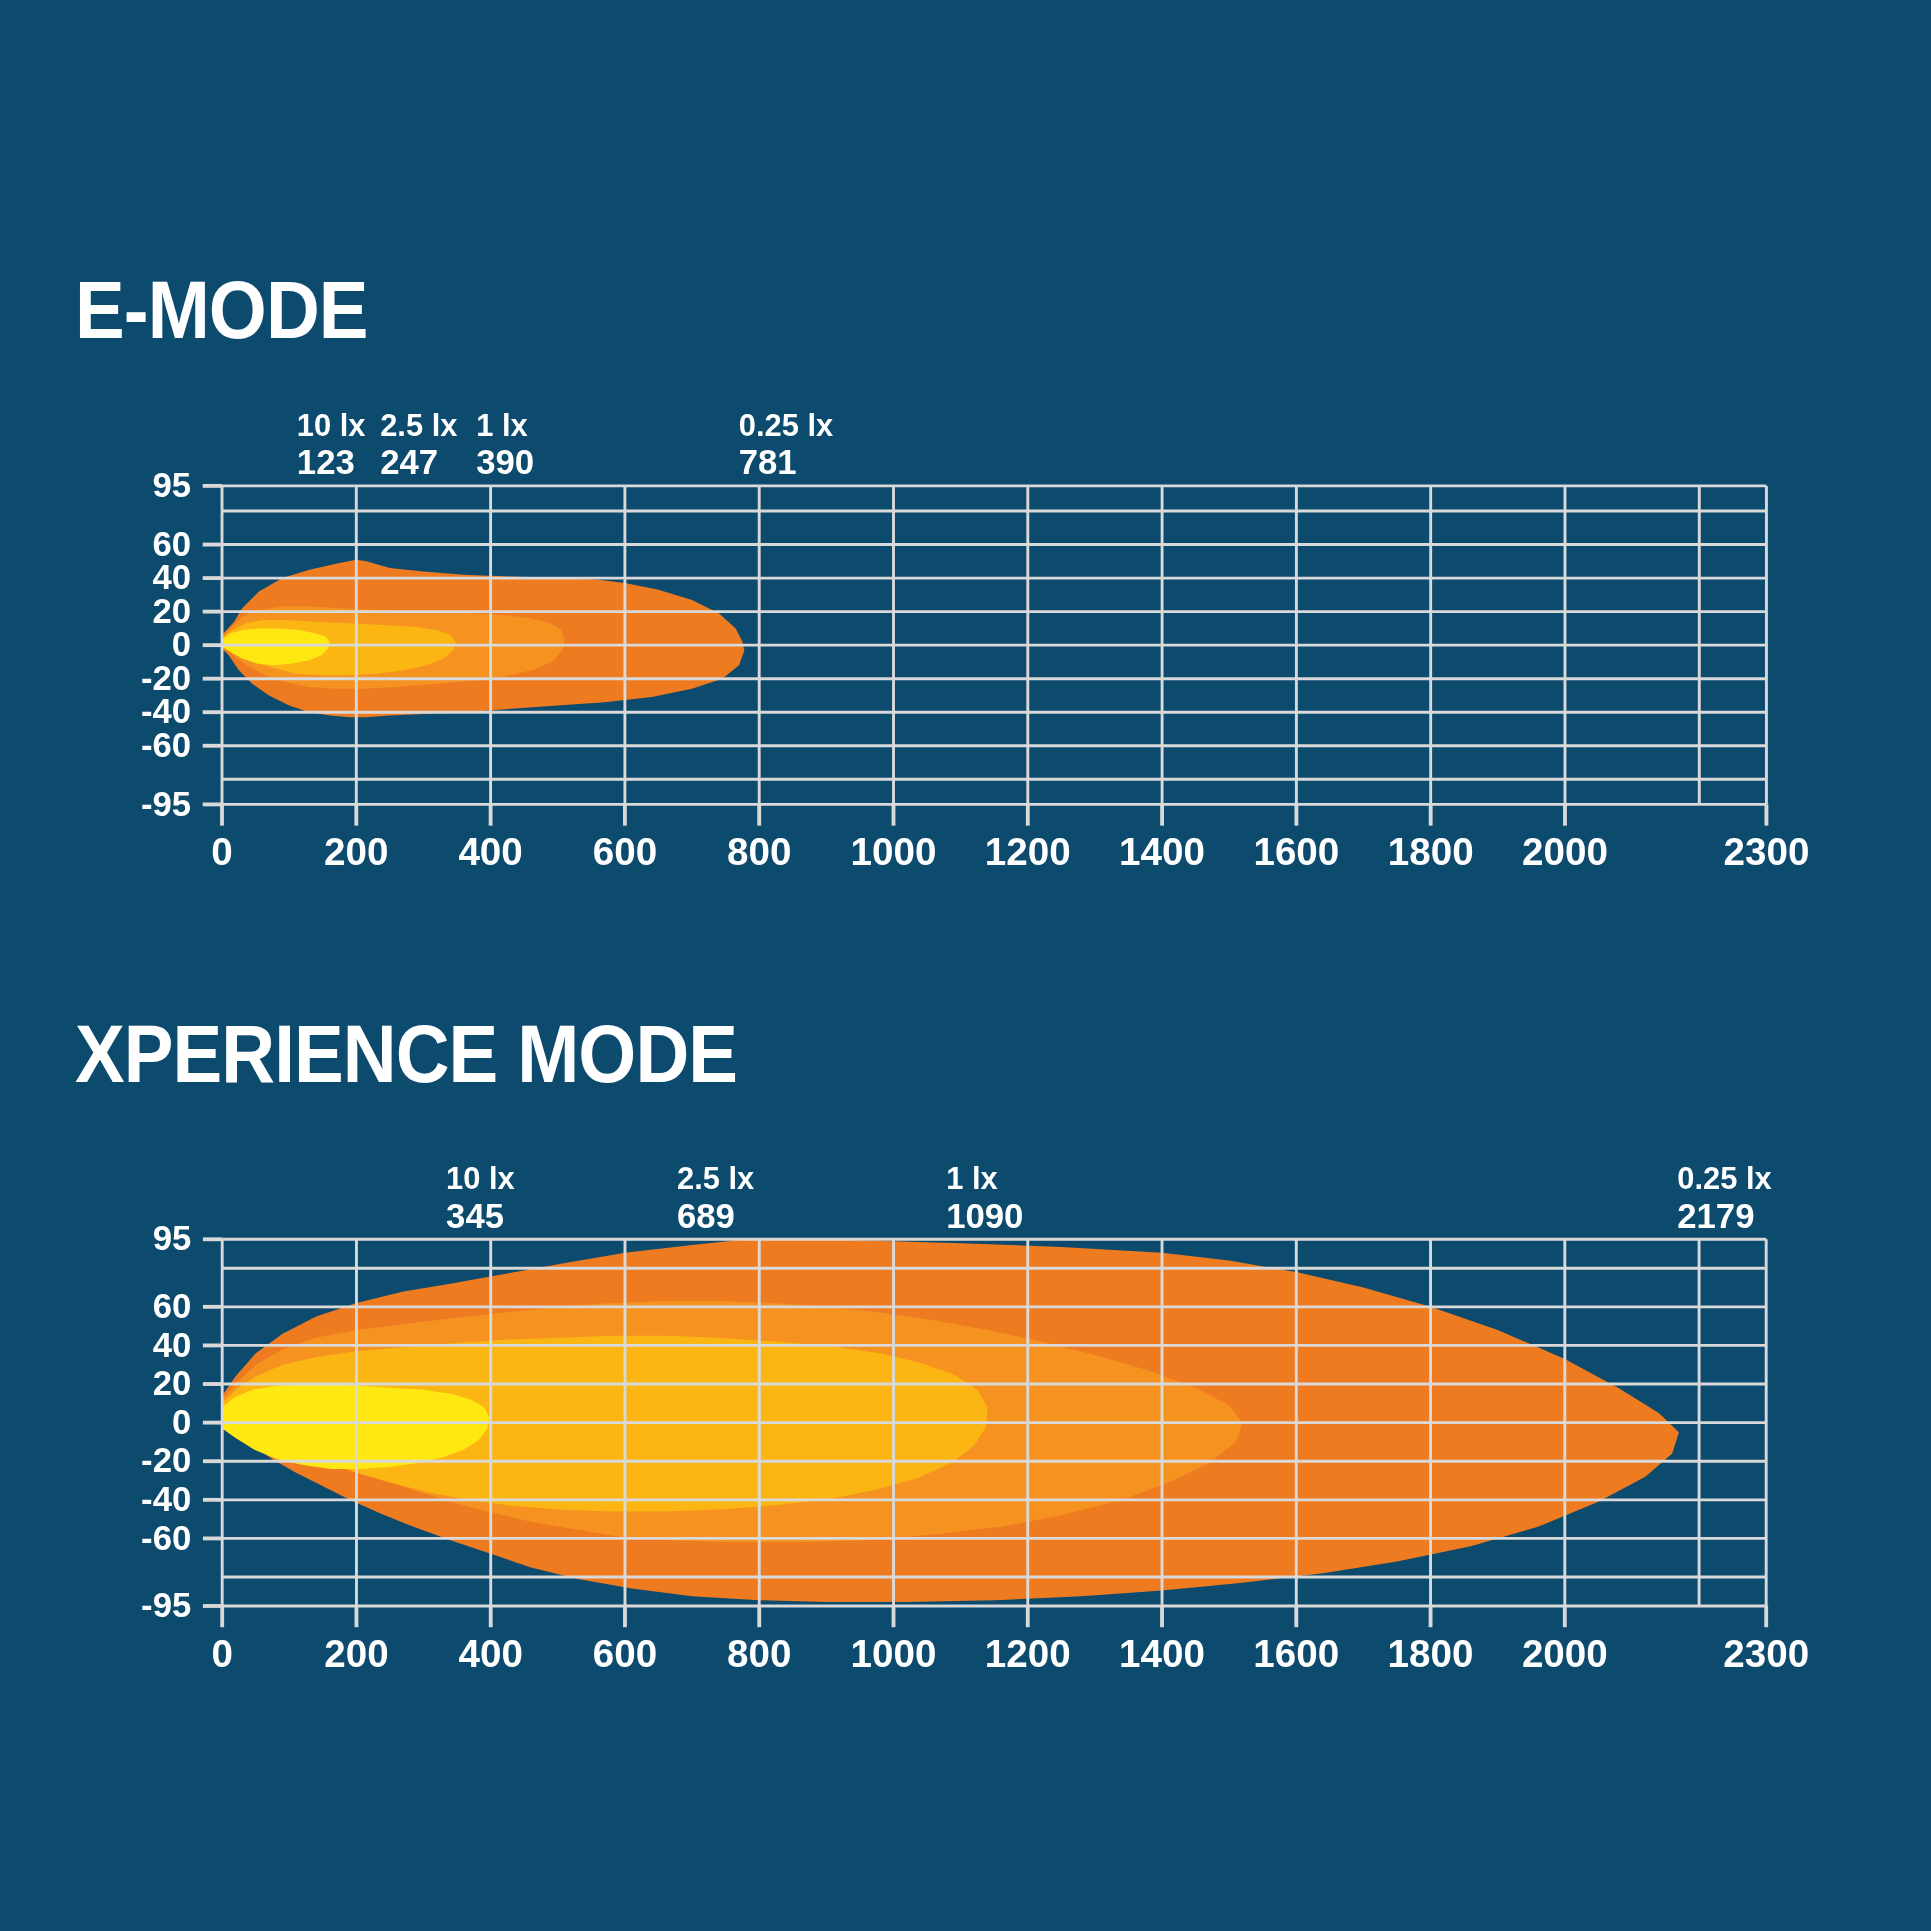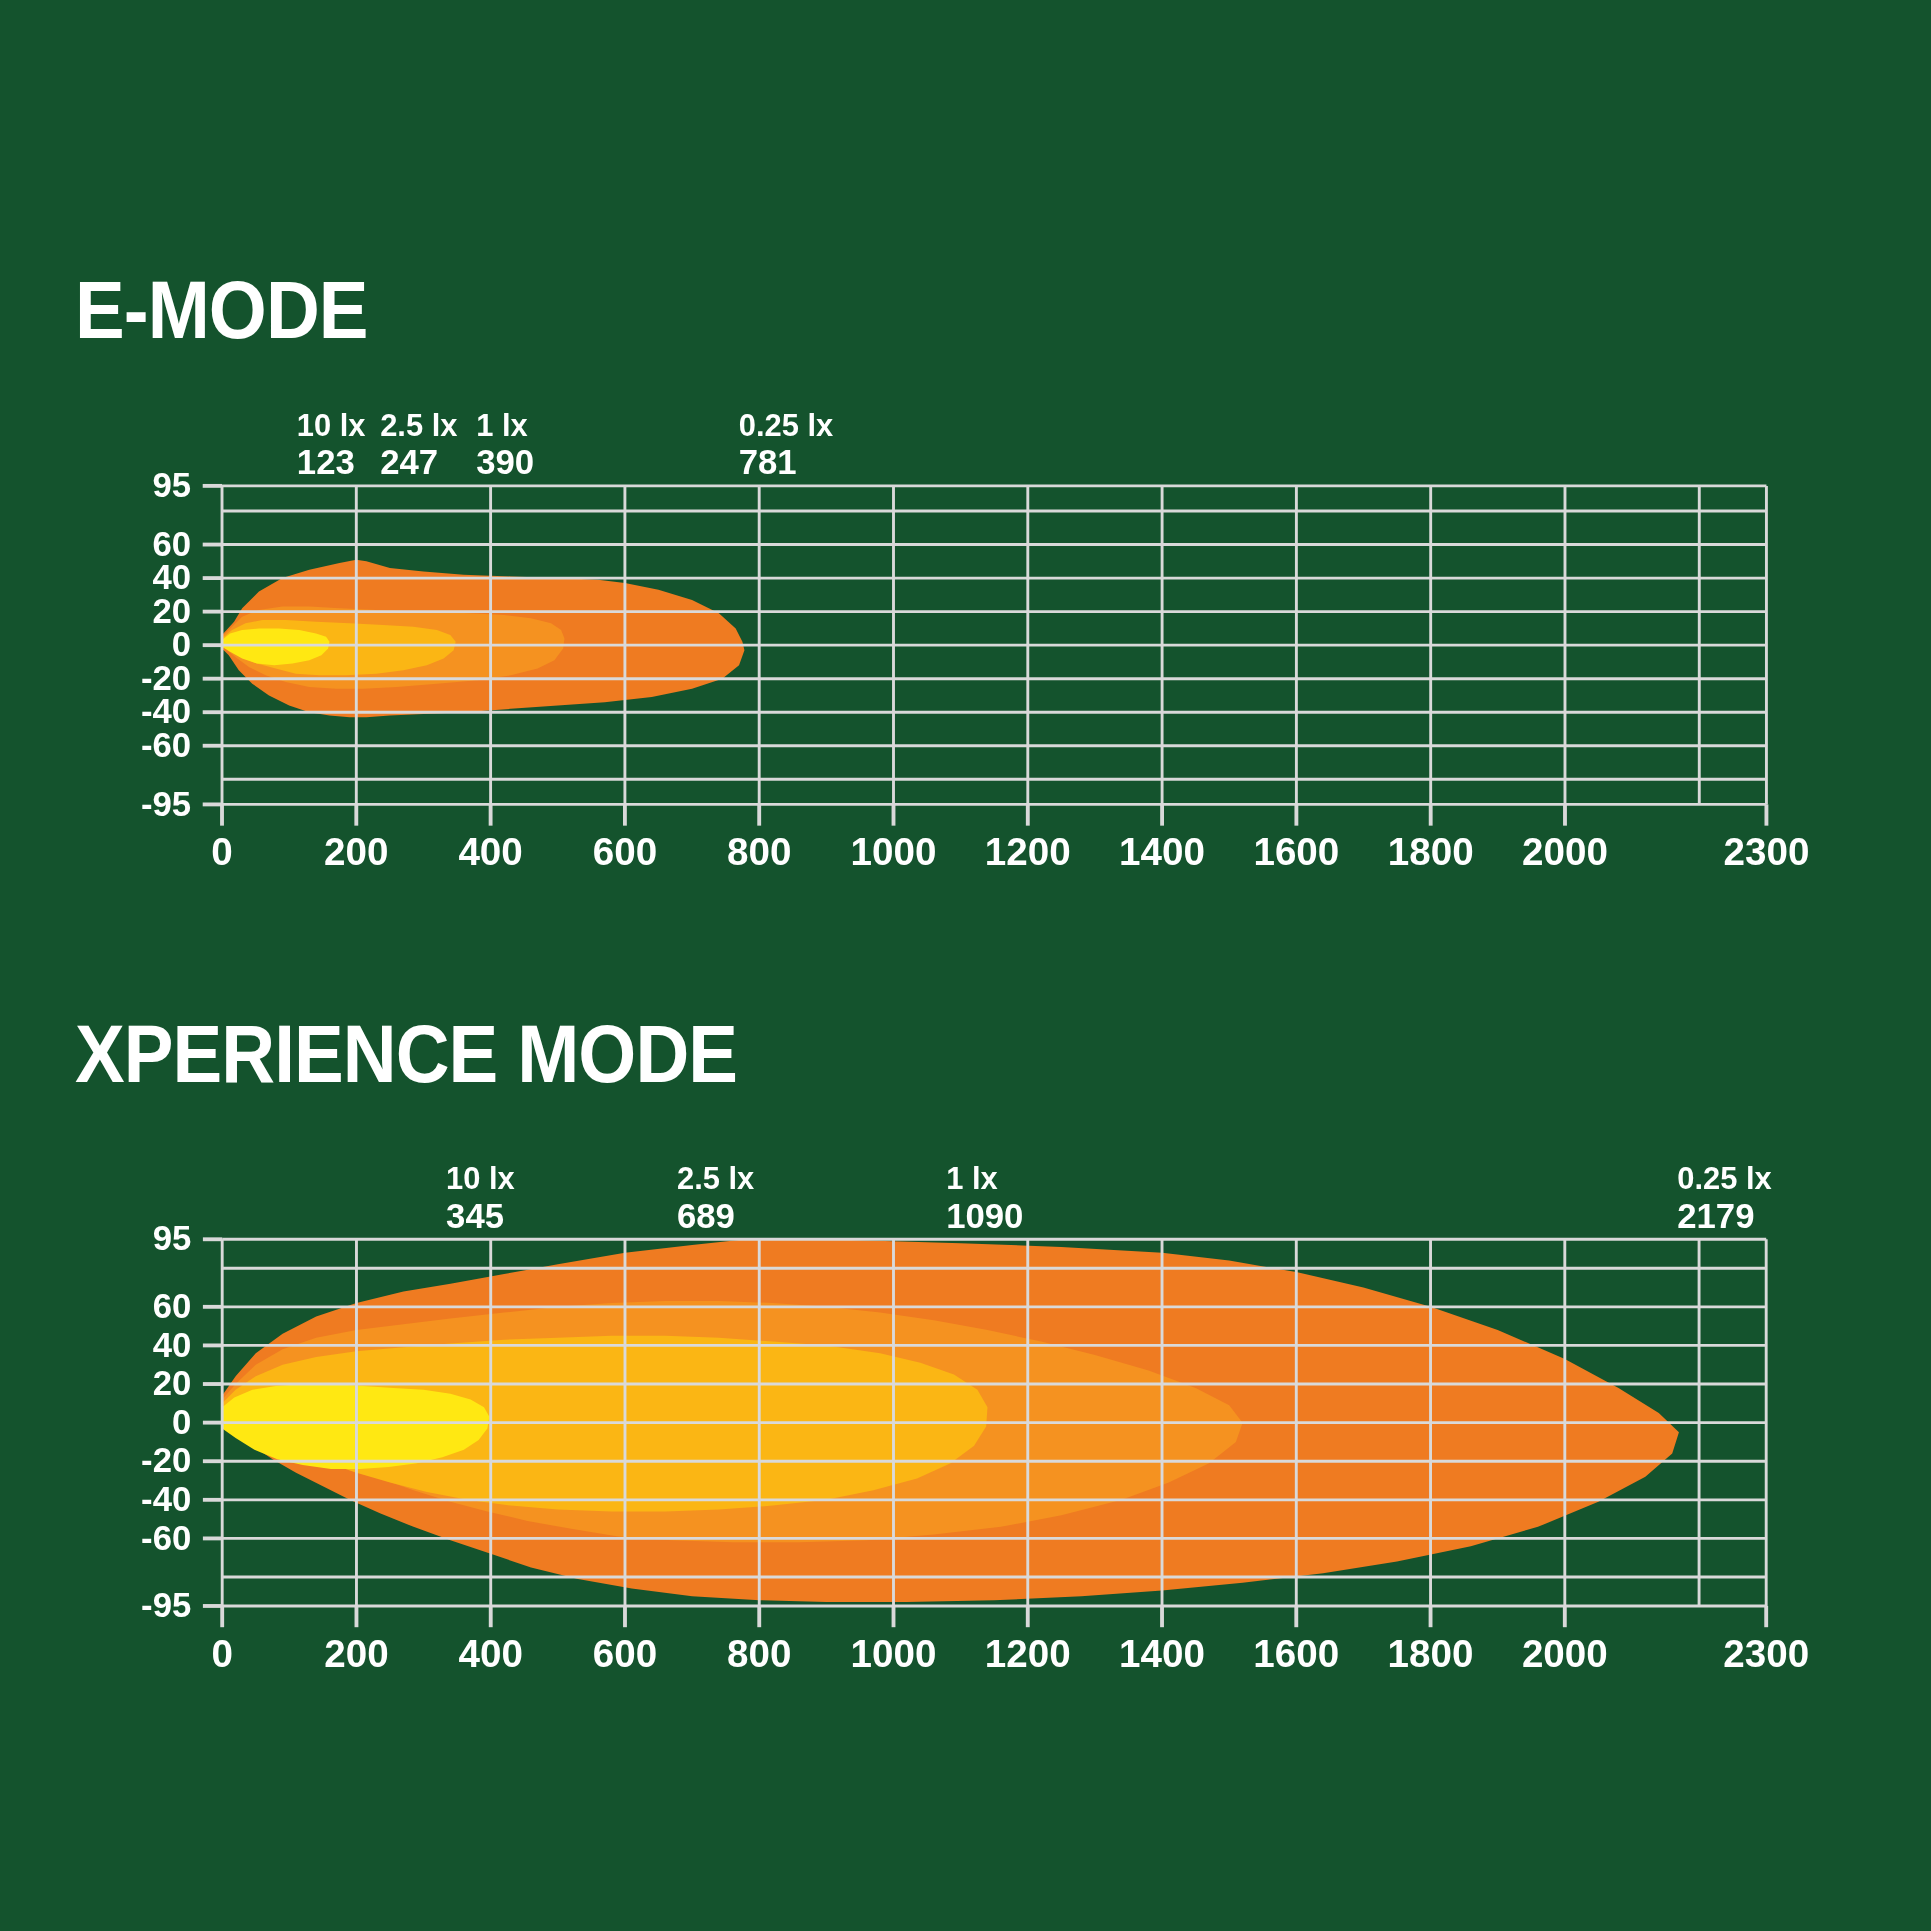--- a/index.html
+++ b/index.html
@@ -11,21 +11,21 @@
     width: 1931px;
     height: 1931px;
     font-family: "Liberation Sans", sans-serif;
     color: #ffffff;
     overflow: hidden;
     position: relative;
   }
   .page {
     position: absolute;
     inset: 0;
-    background: #14532d;
+    background: #0c4a6e;
   }
 
   .chart-block { position: absolute; left: 0; top: 0; width: 1931px; }
   #block-emode { top: 270px; }
   #block-xmode { top: 1014px; }
 
   .chart-title {
     font-family: "Liberation Sans", sans-serif;
     font-weight: bold;
     font-size: 81px;

